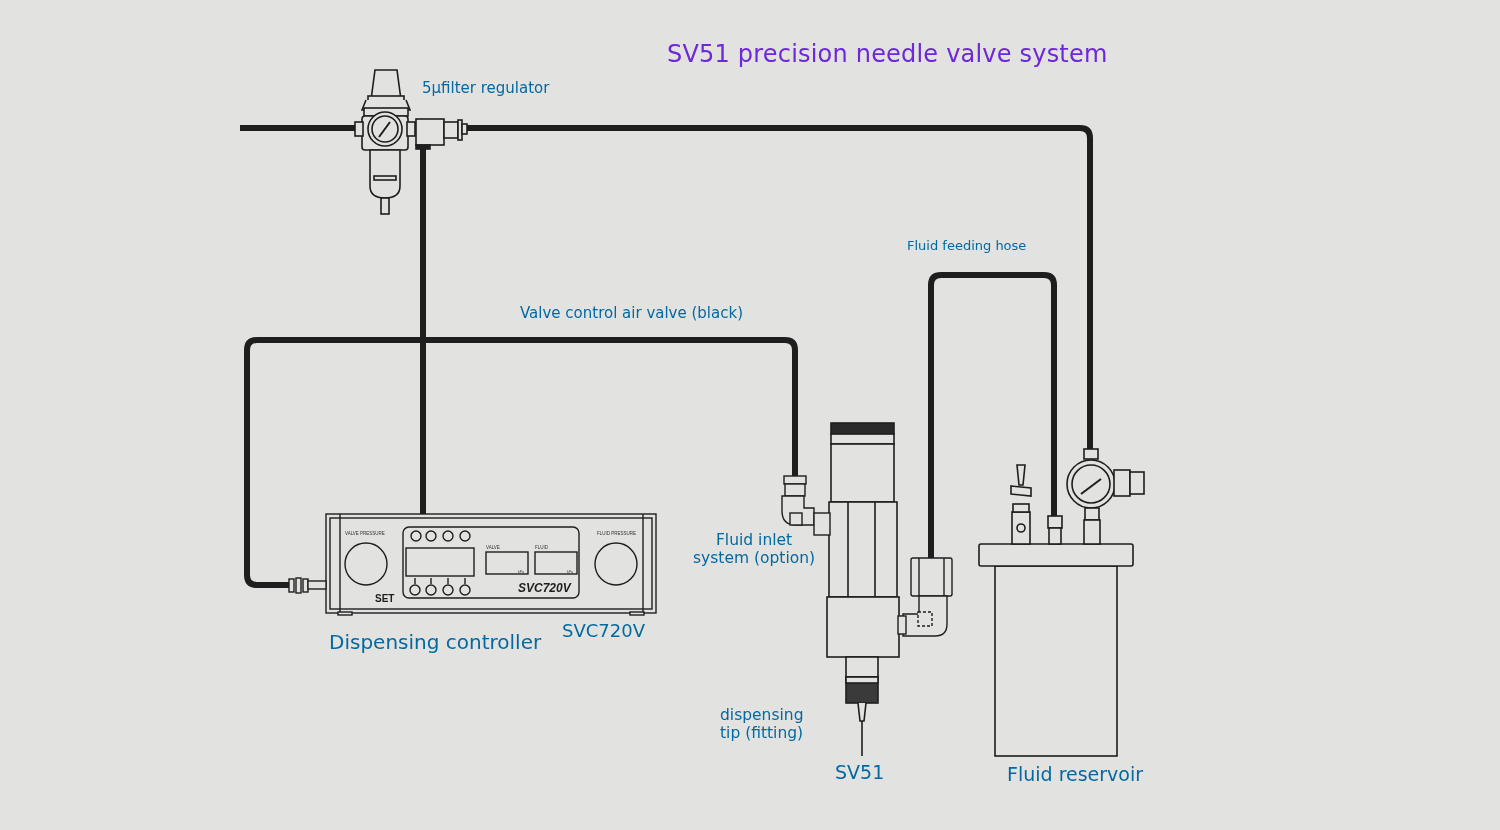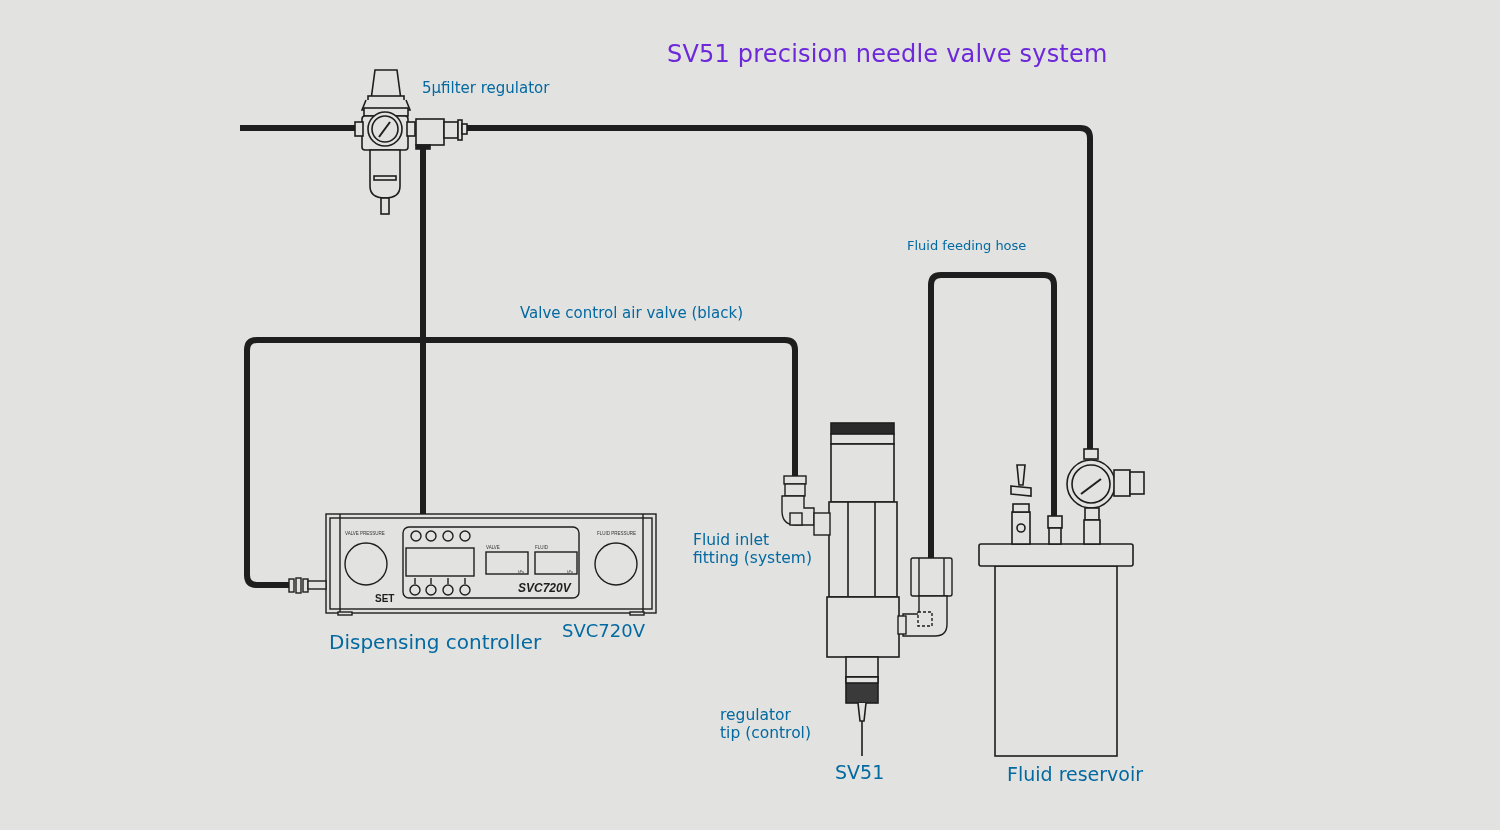--- a/index.html
+++ b/index.html
@@ -8,21 +8,21 @@
     background: #e2e2e0;
     font-family: "DejaVu Sans", sans-serif;
     position: relative;
   }
   #canvas { position: absolute; left: 0; top: 0; }
   .lbl { position: absolute; color: #0369a1; white-space: nowrap; line-height: 1.15; }
   .title { position: absolute; left: 667px; top: 40px; font-size: 24px; color: #6d28d9; letter-spacing: 0.2px; }
   .l-reg { left: 422px; top: 80px; font-size: 15px; }
   .l-air { left: 520px; top: 305px; font-size: 15px; }
   .l-feed { left: 907px; top: 239px; font-size: 13px; }
-  .l-inlet { left: 693px; top: 532px; font-size: 15.5px; }
+  .l-inlet { left: 693px; top: 532px; font-size: 15.5px; text-align: center; }
   .l-tip { left: 720px; top: 707px; font-size: 15.5px; }
   .l-sv51 { left: 835px; top: 762px; font-size: 19px; }
   .l-res { left: 1007px; top: 764px; font-size: 19px; }
   .l-ctrl { left: 329px; top: 631px; font-size: 20px; }
   .l-model { left: 562px; top: 621px; font-size: 18px; }
   .l-line { display: block; }
   svg text { font-family: "Liberation Sans", sans-serif; }
 </style>
 </head>
 <body>
@@ -181,22 +181,22 @@
   </g>
 </svg>
 
 <div class="title">SV51 precision needle valve system</div>
 
 <div class="lbl l-reg">5μfilter regulator</div>
 <div class="lbl l-air">Valve control air valve (black)</div>
 <div class="lbl l-feed">Fluid feeding hose</div>
 <div class="lbl l-inlet">
   <span class="l-line">Fluid inlet</span>
-  <span class="l-line">fitting (system)</span>
+  <span class="l-line">system (option)</span>
 </div>
 <div class="lbl l-tip">
-  <span class="l-line">regulator</span>
-  <span class="l-line">tip (control)</span>
+  <span class="l-line">dispensing</span>
+  <span class="l-line">tip (fitting)</span>
 </div>
 <div class="lbl l-sv51">SV51</div>
 <div class="lbl l-res">Fluid reservoir</div>
 <div class="lbl l-ctrl">Dispensing controller</div>
 <div class="lbl l-model">SVC720V</div>
 
 </body></html>

